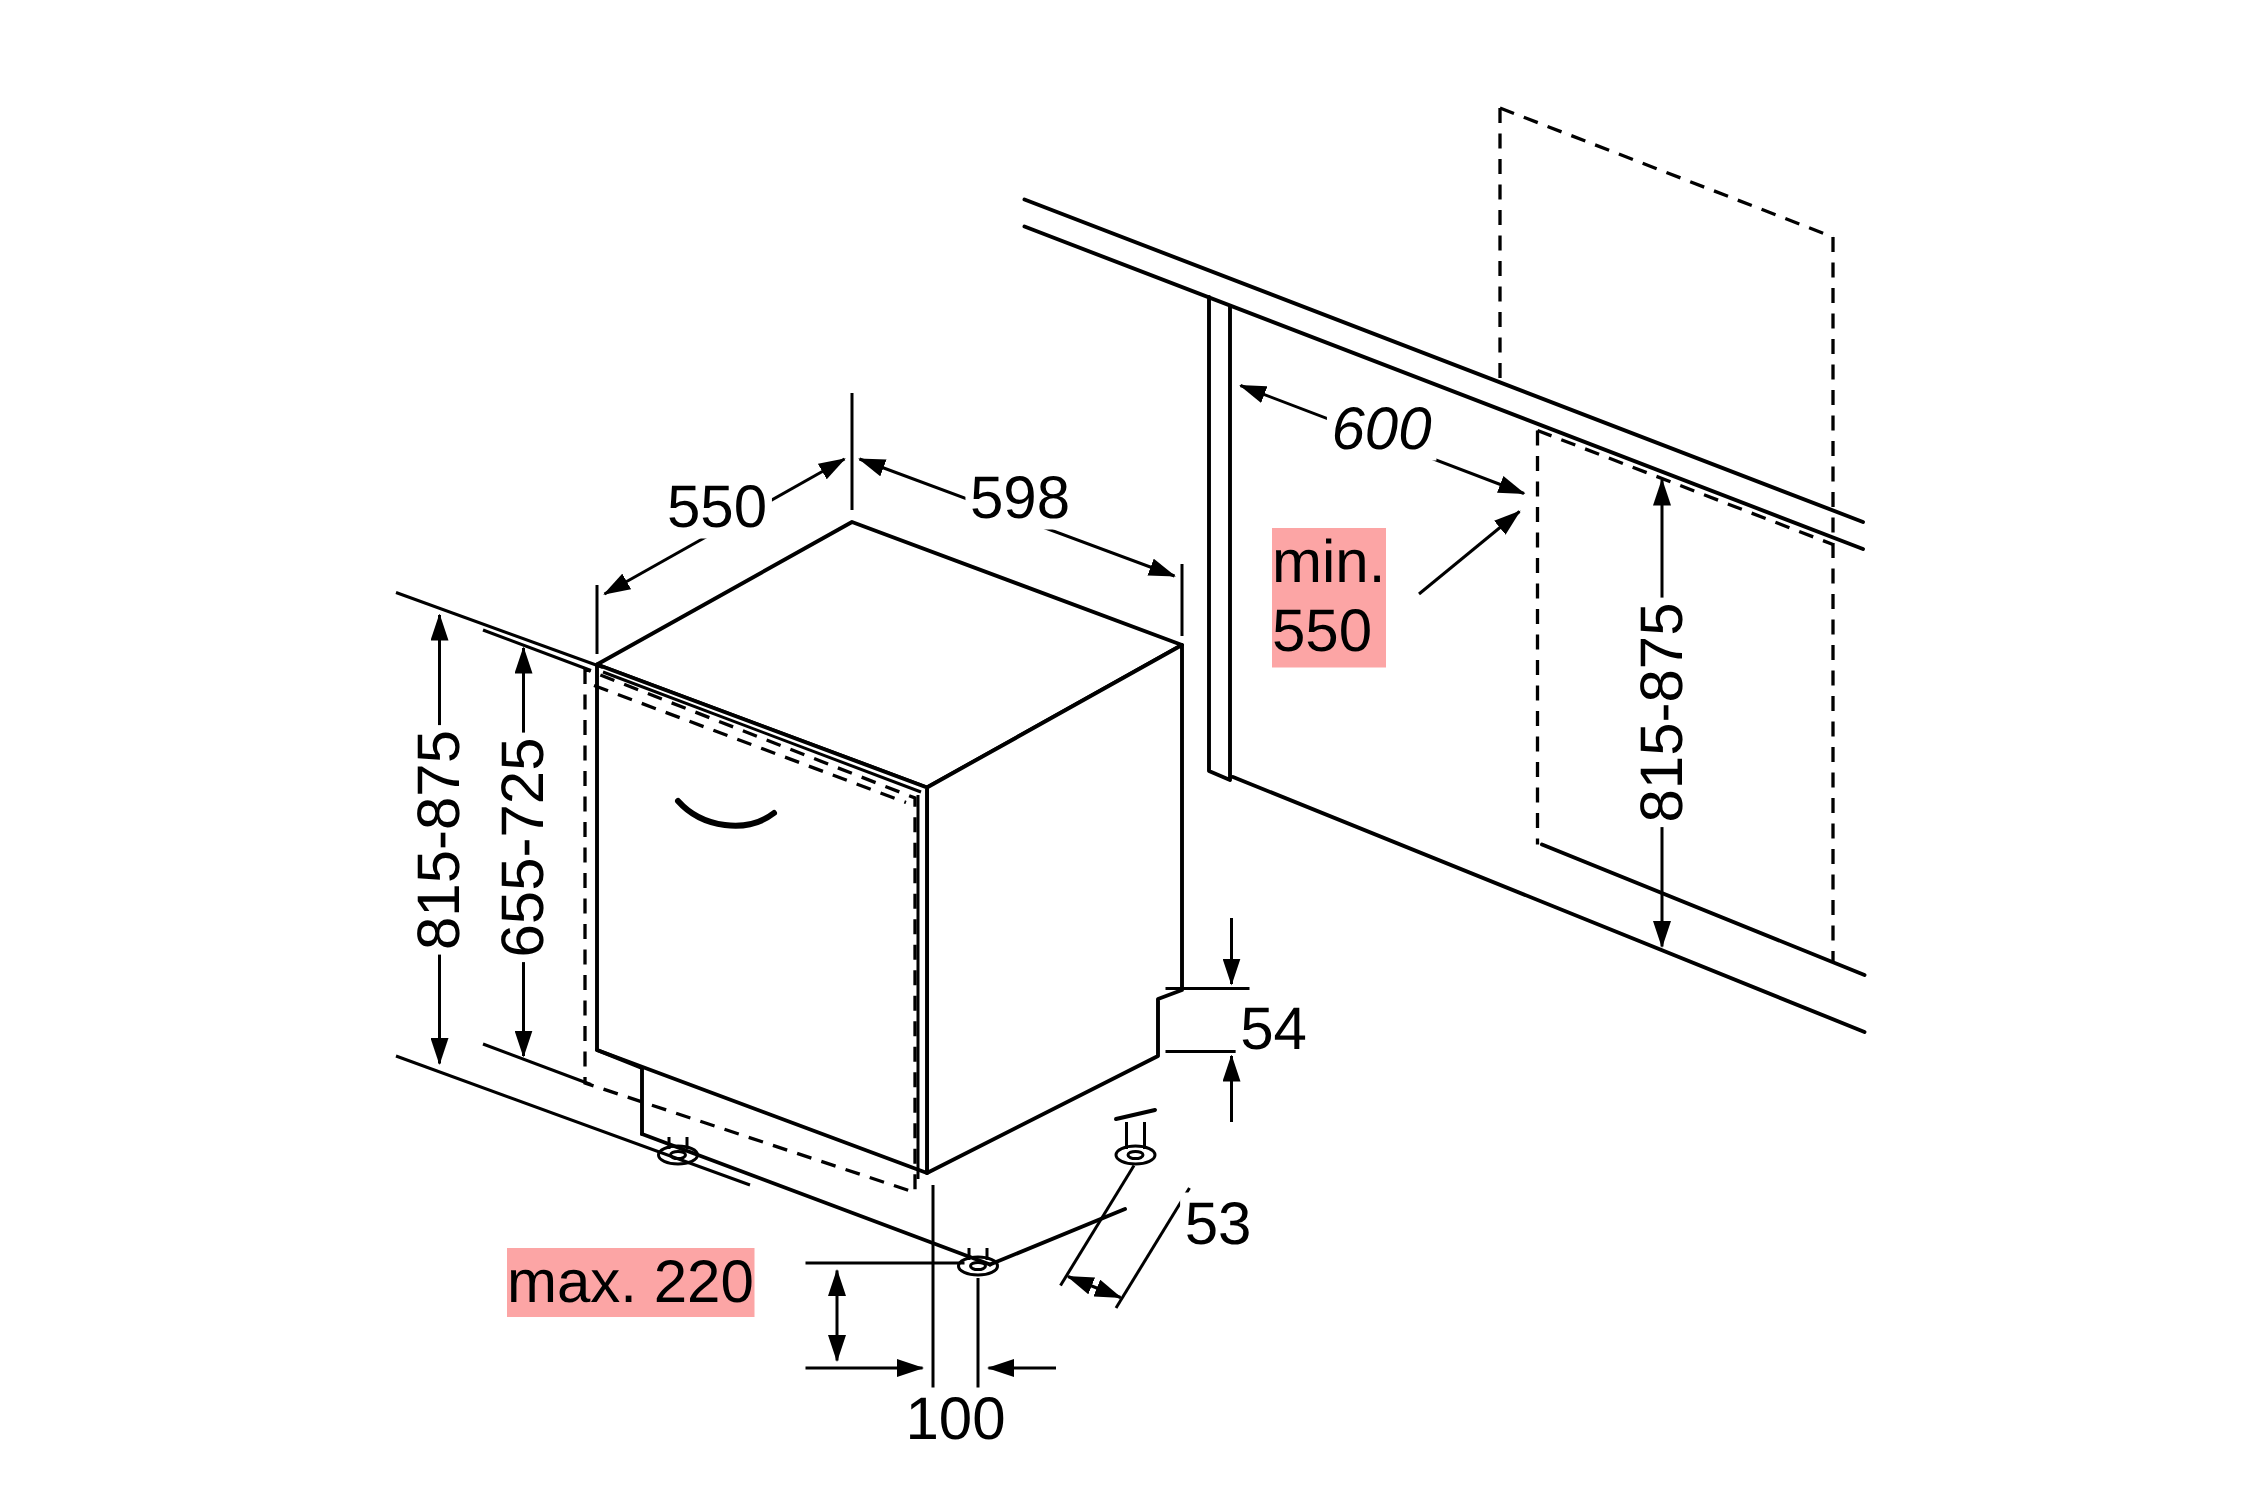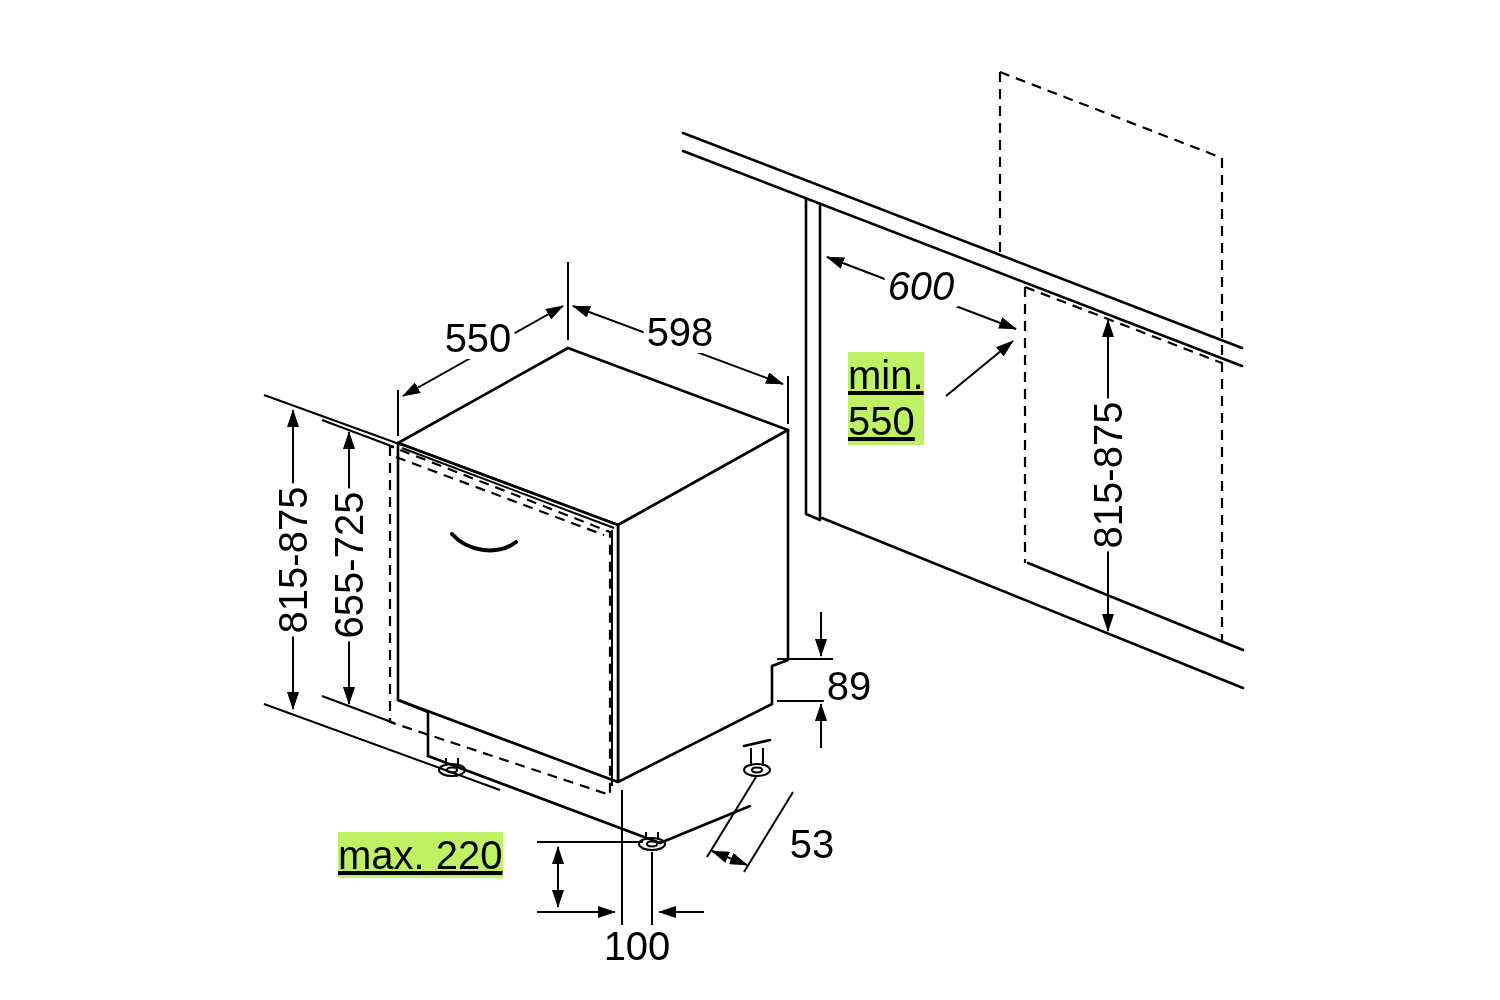--- a/index.html
+++ b/index.html
@@ -9,21 +9,21 @@
   .ln{stroke:#000;stroke-width:2.6;fill:none;stroke-linecap:round;stroke-linejoin:round;}
   .face{stroke:#000;stroke-width:2.6;fill:#fff;stroke-linejoin:round;}
   .thin{stroke:#000;stroke-width:2;fill:none;}
   .dash{stroke:#000;stroke-width:2.2;fill:none;stroke-dasharray:10 7;}
   .dim{stroke:#000;stroke-width:2;fill:none;}
   .a2{marker-start:url(#ah);marker-end:url(#ah);}
   .a1{marker-end:url(#ah);}
   .lbl{position:absolute;font-size:40px;color:#000;background:#fff;padding:0 3px;
        transform:translate(-50%,-50%);white-space:nowrap;line-height:1.05;}
   .rot{transform:translate(-50%,-50%) rotate(-90deg);}
-  .blk{transform:none;background:#bef264;line-height:1.16;padding:0;text-decoration:underline;}
+  .blk{transform:none;background:#fca5a5;line-height:1.16;padding:0;}
 </style>
 </head>
 <body>
 
 <div id="stage">
 
   <svg id="drawing" viewBox="0 0 1500 1000">
     <defs>
       <marker id="ah" viewBox="0 0 18 12" refX="17" refY="6" markerWidth="18" markerHeight="12" markerUnits="userSpaceOnUse" orient="auto-start-reverse">
         <path d="M0,0 L18,6 L0,12 Z" fill="#000"></path>
@@ -154,22 +154,22 @@
 
   <div class="lbl blk" style="left:848px;top:352px;">
     <div>min.</div>
     <div>550</div>
   </div>
 
   <div class="lbl rot" style="left:293px;top:560px;">815-875</div>
   <div class="lbl rot" style="left:349px;top:565px;">655-725</div>
   <div class="lbl rot" style="left:1108px;top:475px;">815-875</div>
 
-  <div class="lbl" style="left:849px;top:686px;">89</div>
-  <div class="lbl" style="left:812px;top:844px;">53</div>
+  <div class="lbl" style="left:849px;top:686px;">54</div>
+  <div class="lbl" style="left:812px;top:816px;">53</div>
 
   <div class="lbl blk" style="left:338px;top:832px;">
     <div>max. 220</div>
   </div>
 
   <div class="lbl" style="left:637px;top:946px;">100</div>
 
 </div>
 
 </body></html>

